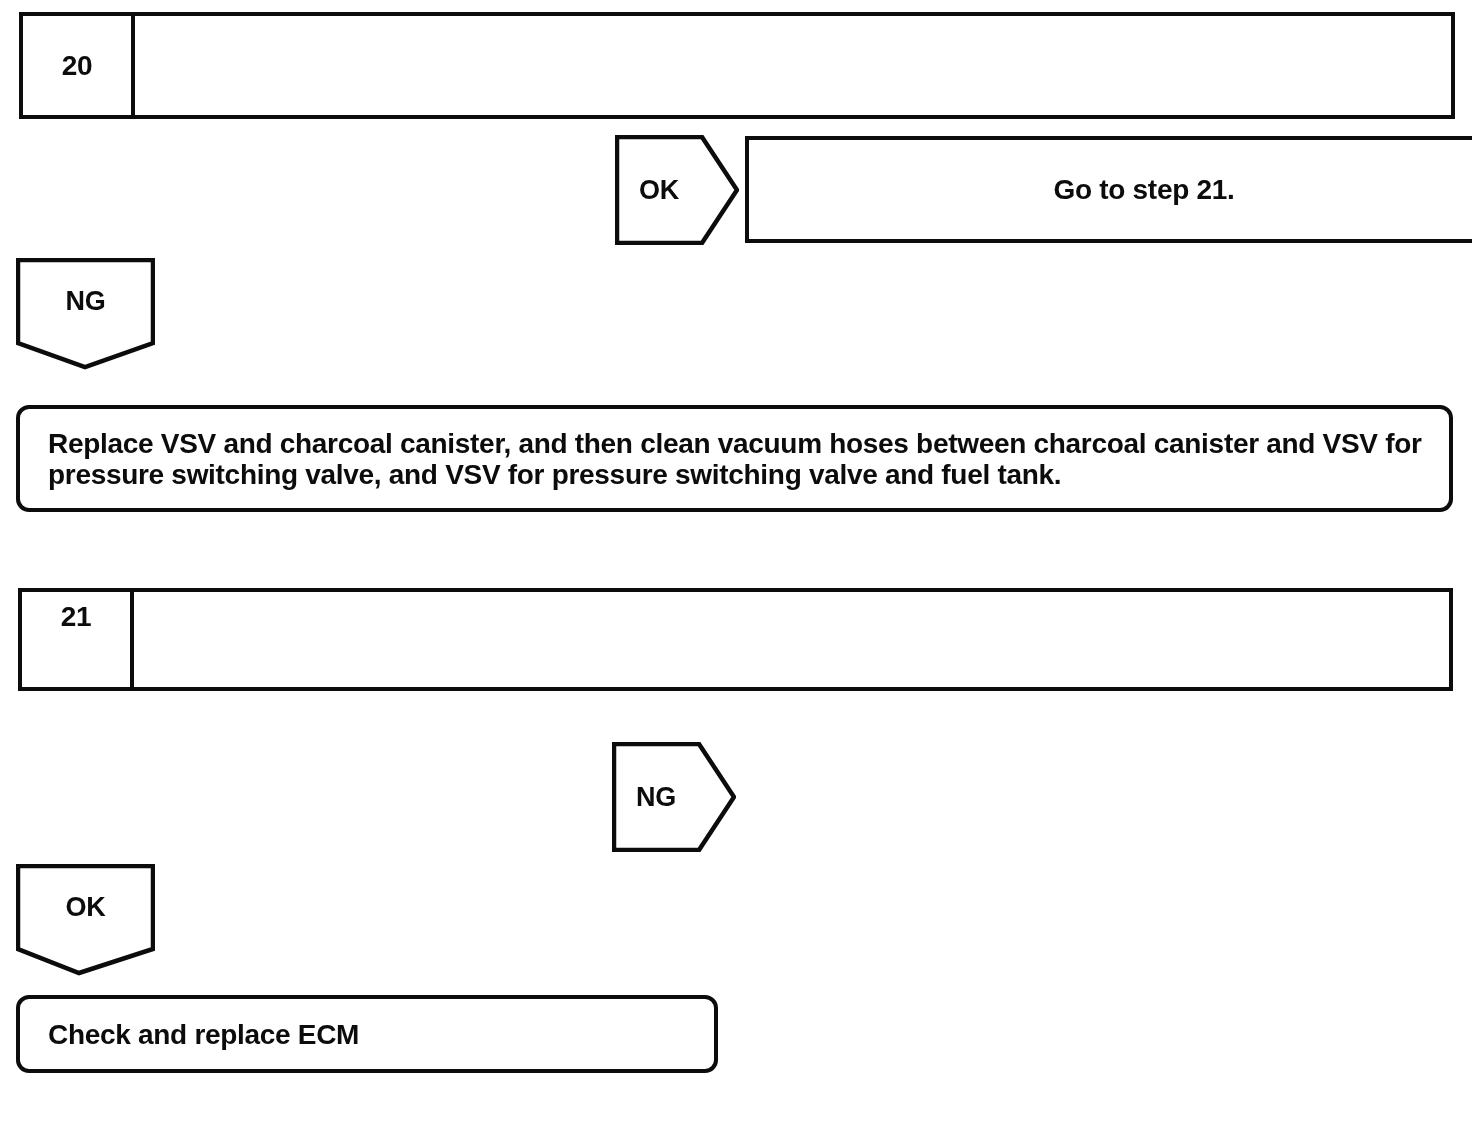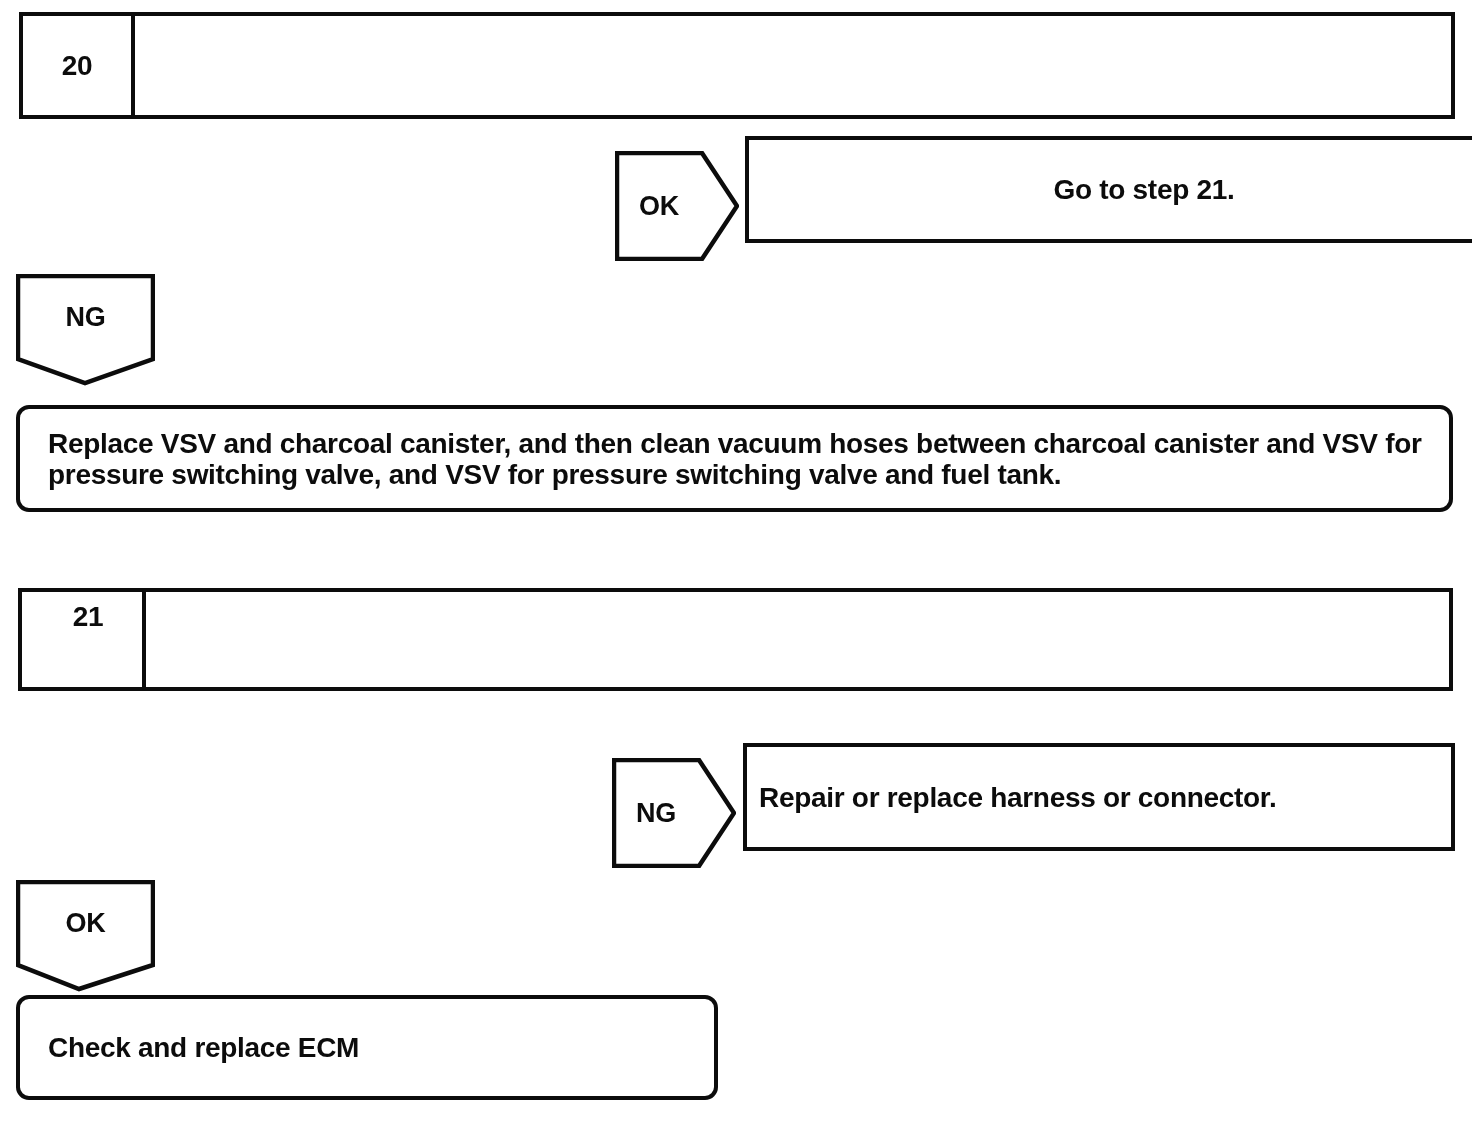--- a/index.html
+++ b/index.html
@@ -38,21 +38,21 @@
   }
   .step-title.v-center { display:flex; align-items:center; }
   .step-title.v-top { padding-top:7px; }
   .result-box {
     display:flex; align-items:center;
     font-size:28px;
     line-height:31px;
   }
   .pad-sm { padding-left:12px; padding-right:14px; }
   .pad-lg { padding-left:28px; padding-right:16px;border-radius:13px; }
-  .pent { position:absolute;margin-top:16px; }
+  .pent { position:absolute; }
   .pent svg { position:absolute; left:0; top:0; display:block; }
   .pent-label-right {
     position:absolute; left:0; top:0; width:88px; height:100%;
     display:flex; align-items:center; justify-content:center;
     font-size:27px;
   }
   .pent-label-down {
     position:absolute; left:0; top:0; width:100%; height:86px;
     display:flex; align-items:center; justify-content:center;
     font-size:27px;
@@ -84,41 +84,38 @@
     <svg width="139" height="112" viewBox="0 0 139 112">
       <polygon points="2,2 137,2 137,85 69,109 2,85" fill="#ffffff" stroke="#0c0c0c" stroke-width="4.5" stroke-linejoin="miter"></polygon>
     </svg>
     <span class="pent-label-down">NG</span>
   </div>
 
   <div class="box result-box pad-lg" style="left:16px; top:405px; width:1437px; height:107px;">
     <span>Replace VSV and charcoal canister, and then clean vacuum hoses between charcoal canister and VSV for pressure switching valve, and VSV for pressure switching valve and fuel tank.</span>
   </div>
 
-  <div class="box step-header" style="left:18px; top:588px; width:1435px; height:103px;padding-left:12px;">
+  <div class="box step-header" style="left:18px; top:588px; width:1435px; height:103px;">
     <div class="step-num v-top">
       <span>21</span>
     </div>
   </div>
 
   <div class="pent" style="left:612px; top:742px; width:124px; height:110px;">
     <svg width="124" height="110" viewBox="0 0 124 110">
       <polygon points="2,2 87,2 122,55 87,108 2,108" fill="#ffffff" stroke="#0c0c0c" stroke-width="4.5" stroke-linejoin="miter"></polygon>
     </svg>
     <span class="pent-label-right">NG</span>
   </div>
 
-  <div class="box result-box pad-sm" style="left:743px; top:743px; width:712px; height:108px;">
-    <span>Repair or replace harness or connector.</span>
-  </div>
 
   <div class="pent" style="left:16px; top:864px; width:139px; height:112px;">
     <svg width="139" height="112" viewBox="0 0 139 112">
       <polygon points="2,2 137,2 137,85 63,109 2,85" fill="#ffffff" stroke="#0c0c0c" stroke-width="4.5" stroke-linejoin="miter"></polygon>
     </svg>
     <span class="pent-label-down">OK</span>
   </div>
 
-  <div class="box result-box pad-lg" style="left:16px; top:995px; width:702px; height:105px;text-align:right;">
+  <div class="box result-box pad-lg" style="left:16px; top:995px; width:702px; height:78px;text-align:right;">
     <span>Check and replace ECM</span>
   </div>
 
 </div>
 
 </body></html>

